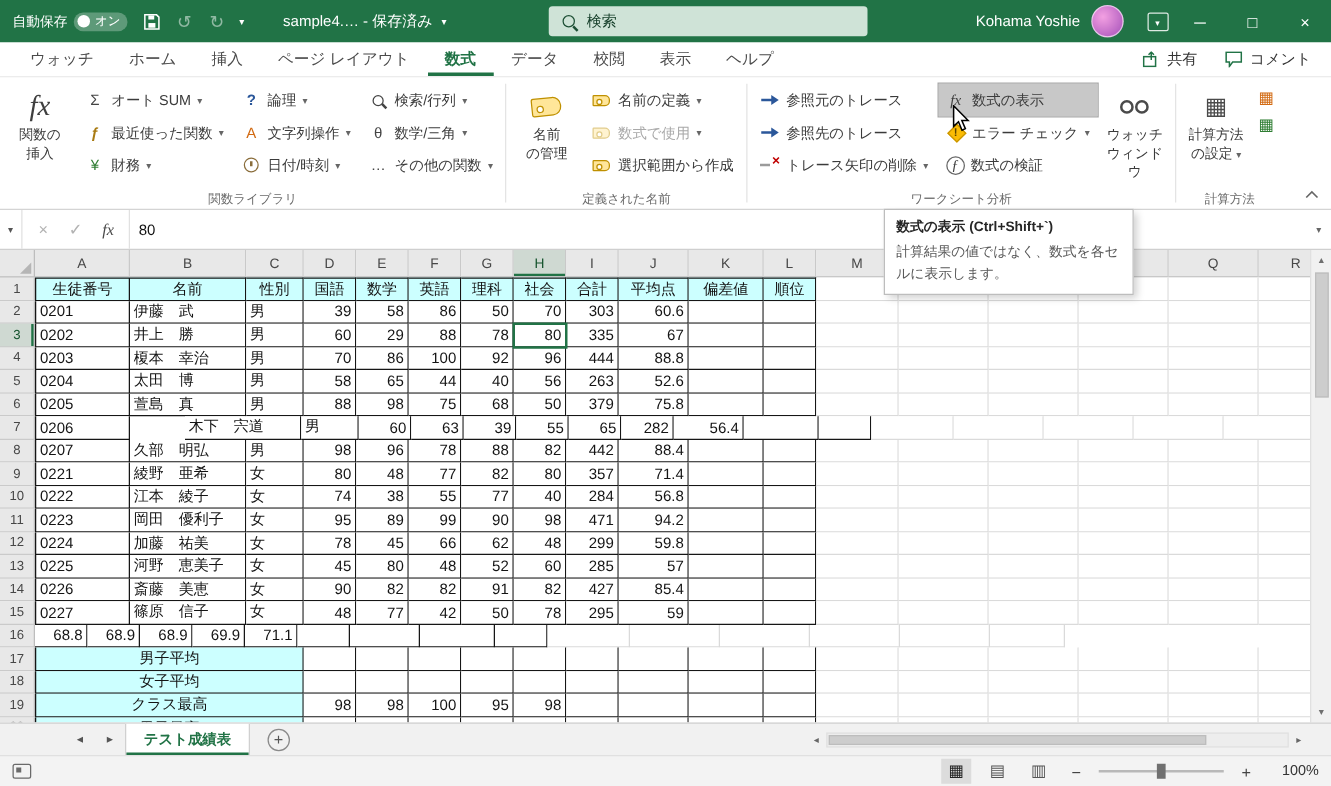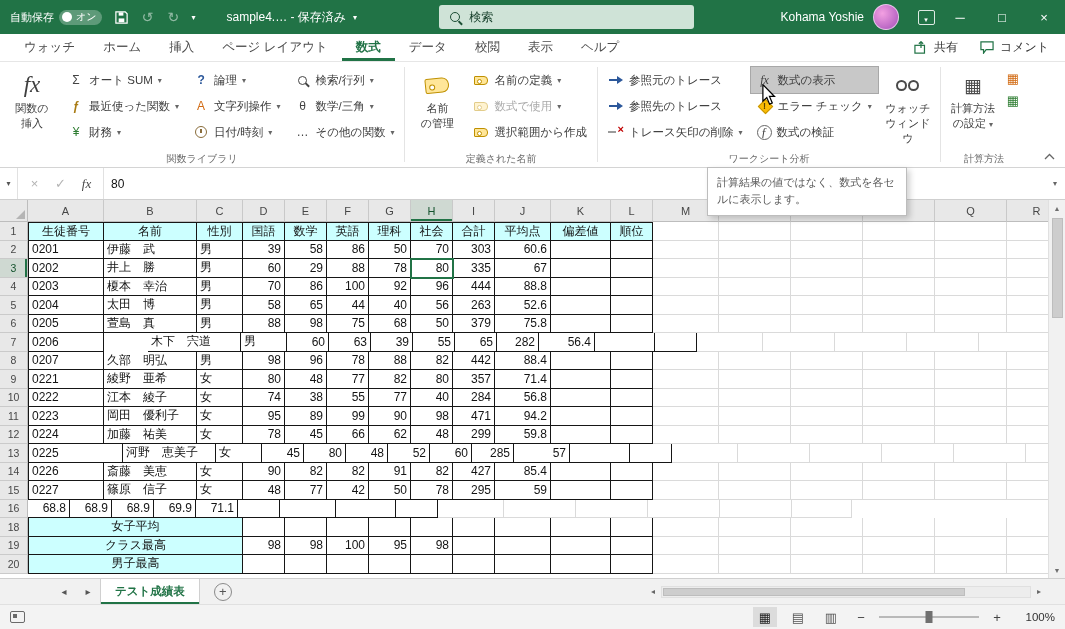--- a/index.html
+++ b/index.html
@@ -684,21 +684,21 @@
         <div class="c tb ar" style="width: 42px;"></div>
         <div class="c " style="width: 66px;"></div>
         <div class="c " style="width: 72px;"></div>
         <div class="c " style="width: 72px;"></div>
         <div class="c " style="width: 72px;"></div>
         <div class="c " style="width: 72px;"></div>
         <div class="c " style="width: 60px;"></div>
       </div>
       <div class="grow">
         <div class="rowhdr">13</div>
-        <div class="c tb bl" style="width: 95px;">0225</div>
+        <div class="c tb bl" style="width: 76px;">0225</div>
         <div class="c tb" style="width: 93px;">河野　恵美子</div>
         <div class="c tb" style="width: 46px;">女</div>
         <div class="c tb ar" style="width: 42px;">45</div>
         <div class="c tb ar" style="width: 42px;">80</div>
         <div class="c tb ar" style="width: 42px;">48</div>
         <div class="c tb ar" style="width: 42px;">52</div>
         <div class="c tb ar" style="width: 42px;">60</div>
         <div class="c tb ar" style="width: 42px;">285</div>
         <div class="c tb ar" style="width: 56px;">57</div>
         <div class="c tb ar" style="width: 60px;"></div>
@@ -752,20 +752,39 @@
         <div class="c " style="width: 72px;"></div>
         <div class="c " style="width: 60px;"></div>
       </div>
       <div class="grow">
         <div class="rowhdr">16</div>
         <div class="c tb ar" style="width: 42px;">68.8</div>
         <div class="c tb ar" style="width: 42px;">68.9</div>
         <div class="c tb ar" style="width: 42px;">68.9</div>
         <div class="c tb ar" style="width: 42px;">69.9</div>
         <div class="c tb ar" style="width: 42px;">71.1</div>
+        <div class="c tb ar" style="width: 42px;"></div>
+        <div class="c tb ar" style="width: 56px;"></div>
+        <div class="c tb ar" style="width: 60px;"></div>
+        <div class="c tb ar" style="width: 42px;"></div>
+        <div class="c " style="width: 66px;"></div>
+        <div class="c " style="width: 72px;"></div>
+        <div class="c " style="width: 72px;"></div>
+        <div class="c " style="width: 72px;"></div>
+        <div class="c " style="width: 72px;"></div>
+        <div class="c " style="width: 60px;"></div>
+      </div>
+      <div class="grow">
+        <div class="rowhdr">17</div>
+        <div class="c tb cy ac bl" style="width: 215px;">男子平均</div>
+        <div class="c tb ar" style="width: 42px;"></div>
+        <div class="c tb ar" style="width: 42px;"></div>
+        <div class="c tb ar" style="width: 42px;"></div>
+        <div class="c tb ar" style="width: 42px;"></div>
+        <div class="c tb ar" style="width: 42px;"></div>
         <div class="c tb ar" style="width: 42px;"></div>
         <div class="c tb ar" style="width: 56px;"></div>
         <div class="c tb ar" style="width: 60px;"></div>
         <div class="c tb ar" style="width: 42px;"></div>
         <div class="c " style="width: 66px;"></div>
         <div class="c " style="width: 72px;"></div>
         <div class="c " style="width: 72px;"></div>
         <div class="c " style="width: 72px;"></div>
         <div class="c " style="width: 72px;"></div>
         <div class="c " style="width: 60px;"></div>
@@ -861,20 +880,21 @@
       <span class="ztrack">
           <span class="znotch"></span>
           <span class="zthumb"></span>
         </span>
       <span class="zbtn">+</span>
       <span class="zoomlabel">100%</span>
     </div>
   </div>
 
   <div class="tooltip">
+    <div class="tt-title">数式の表示 (Ctrl+Shift+`)</div>
     <div class="tt-body">計算結果の値ではなく、数式を各セルに表示します。</div>
   </div>
 
   <div class="cursor">
     <svg width="16" height="22" viewBox="0 0 12 18">
         <path d="M1 0.5 L1 14 L4.2 11 L6.5 16.5 L8.7 15.5 L6.4 10.2 L10.5 10.2 Z" fill="#fff" stroke="#000" stroke-width="1"></path>
       </svg>
   </div>
 
 </div>

